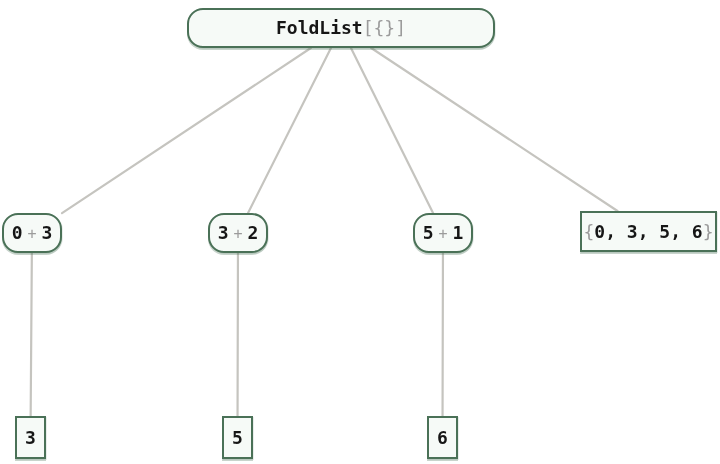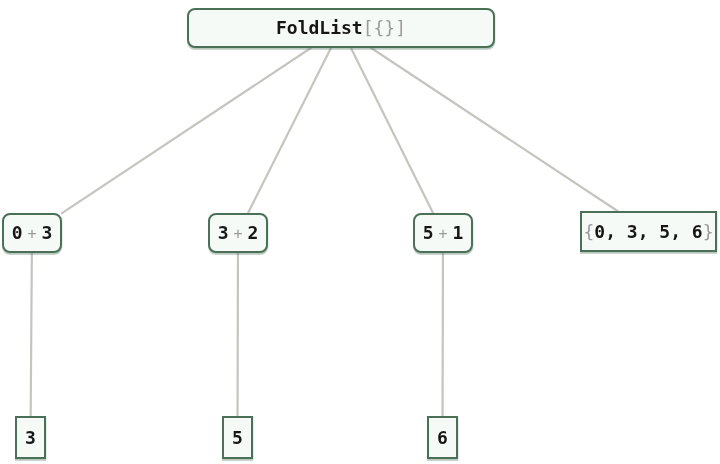--- a/index.html
+++ b/index.html
@@ -9,21 +9,21 @@
   }
   #edges{position:absolute;left:0;top:0;}
   .node{
     position:absolute;box-sizing:border-box;
     display:flex;align-items:center;justify-content:center;
     border:2px solid var(--node-border,#4a7157);
     background:var(--node-fill,#f6faf7);
     box-shadow:0 2px 0 rgba(74,113,87,.30), 1px 1px 0 rgba(74,113,87,.12);
     white-space:pre;
   }
-  .rounded{border-radius:8px;}
+  .rounded{border-radius:16px;}
   .tok{white-space:pre;font-weight:bold;font-size:18px;color:var(--text,#161616);line-height:1;}
   .tok.bracket{font-weight:normal;color:var(--muted,#9b9b9b);}
   .tok.op{font-weight:normal;font-size:15px;color:var(--muted,#9b9b9b);margin:0 5px;position:relative;top:1px;}
   #node-root{left:187px;top:8px;width:308px;height:40px;}
   #node-c1{left:2px;top:213px;width:60px;height:40px;}
   #node-c2{left:208px;top:213px;width:60px;height:40px;}
   #node-c3{left:413px;top:213px;width:60px;height:40px;}
   #node-c4{left:580px;top:211px;width:137px;height:41px;}
   #node-l1{left:15px;top:416px;width:31px;height:43px;}
   #node-l2{left:222px;top:416px;width:31px;height:43px;}

